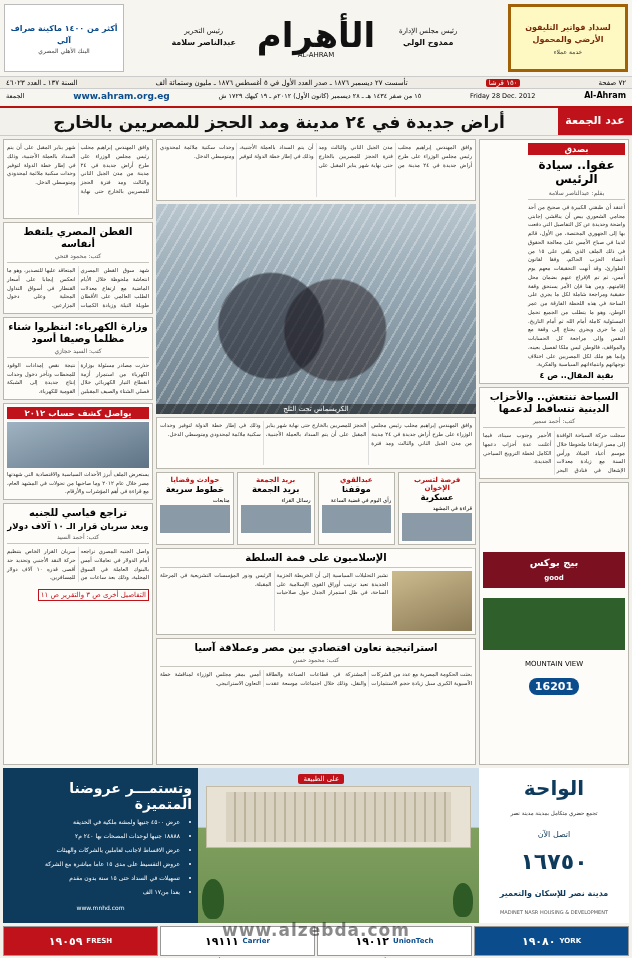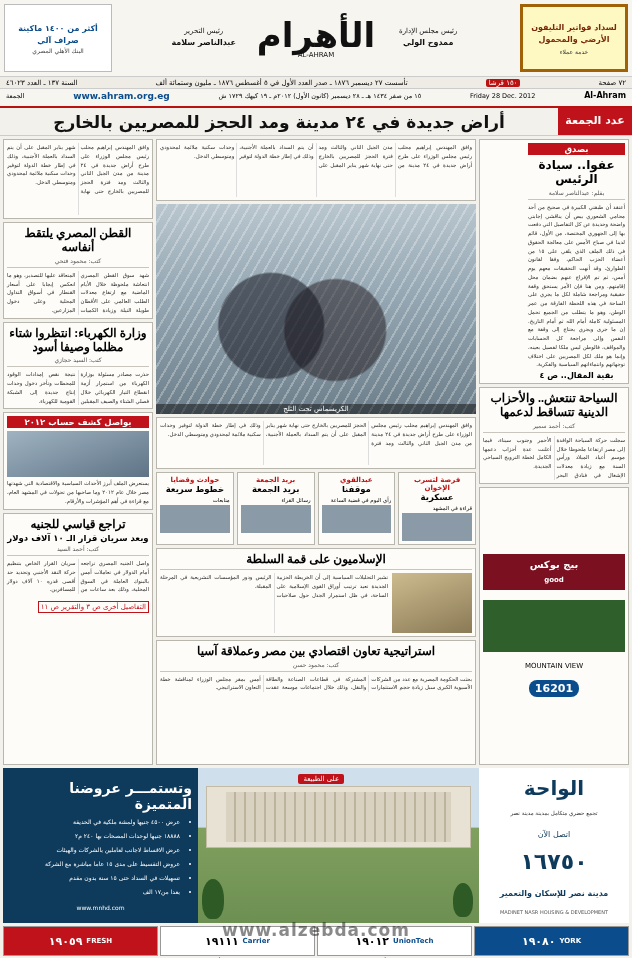--- a/index.html
+++ b/index.html
@@ -10,21 +10,21 @@
   }
   .page {
     position:relative; width:632px; height:958px;
     background:#f3f1ec; overflow:hidden;
   }
 
   
   .masthead { position:relative; height:108px; background:#f7f5f0; border-bottom:2px solid #b11; }
   .mh-row { display:flex; height:76px; align-items:stretch; }
   .mh-ad-left, .mh-ad-right {
-    width:108px; padding:3px; display:flex; flex-direction:column; align-items:center; justify-content:center;
+    width:120px; padding:3px; display:flex; flex-direction:column; align-items:center; justify-content:center;
   }
   .mh-ad-left { background:#fef9c3; border:3px solid #a16207; margin:4px; }
   .mh-ad-left .adtitle { font-size:8px; color:#7a2a0a; font-weight:bold; line-height:1.5; text-align:center; }
   .mh-ad-left .adsub { font-size:6px; color:#333; text-align:center; margin-top:2px; }
   .mh-ad-right { background:#fff; border:1px solid #bbb; margin:4px; }
   .mh-ad-right .bankname { font-size:8px; color:#0b4d8c; font-weight:bold; text-align:center; line-height:1.5; }
   .mh-ad-right .banksub { font-size:6px; color:#444; text-align:center; }
   .mh-center { flex:1; display:flex; flex-direction:column; align-items:center; justify-content:center; }
   .logo-wrap { display:flex; align-items:center; justify-content:center; gap:6px; width:100%; }
   .editor-block { font-size:7px; text-align:center; line-height:1.6; color:#111; min-width:78px; }
@@ -58,21 +58,21 @@
 
   
   .grid { display:flex; padding:3px; gap:3px; height:calc(958px - 108px - 28px - 190px); }
   .col { display:flex; flex-direction:column; gap:3px; }
   .col-right { width:150px; }
   .col-mid { flex:1; }
   .col-left { width:150px; }
 
   .box { border:1px solid #b9b6ae; background:#fdfcf9; padding:3px; }
   h2.hl { font-size:12px; margin:0 0 2px 0; font-weight:bold; line-height:1.2; text-align:center; }
-  h3.hl { font-size:12px; margin:0 0 2px 0; font-weight:bold; line-height:1.2; text-align:center;font-family:Liberation Serif, serif; }
+  h3.hl { font-size:10px; margin:0 0 2px 0; font-weight:bold; line-height:1.2; text-align:center; }
   h4.hl { font-size:8.5px; margin:0 0 2px 0; font-weight:bold; line-height:1.2; text-align:center; }
   .kicker { font-size:7px; color:#b11; font-weight:bold; text-align:center; }
   .rule { border-top:1px solid #c8c5bd; margin:3px 0; }
 
   
   .txt { font-size:5.4px; line-height:1.62; text-align:justify; color:#2a2a2a; }
   .txt.cols2 { column-count:2; column-gap:5px; column-rule:1px solid #ddd; }
   .txt.cols3 { column-count:3; column-gap:5px; column-rule:1px solid #ddd; }
   .txt.cols4 { column-count:4; column-gap:5px; column-rule:1px solid #ddd; }
 

